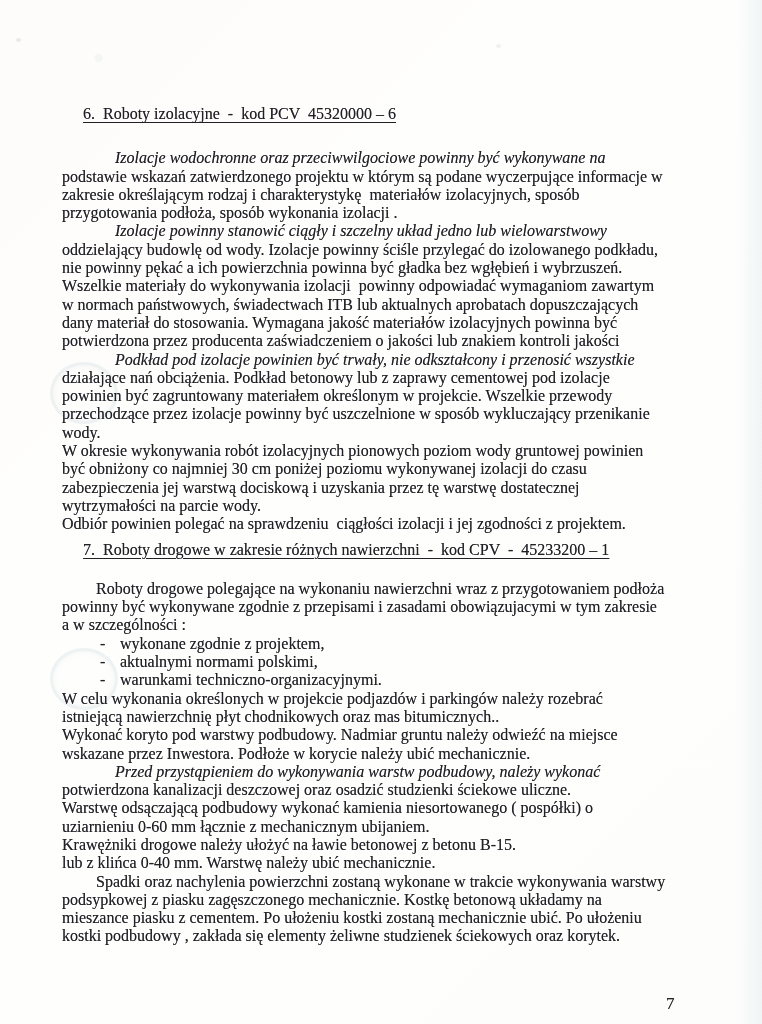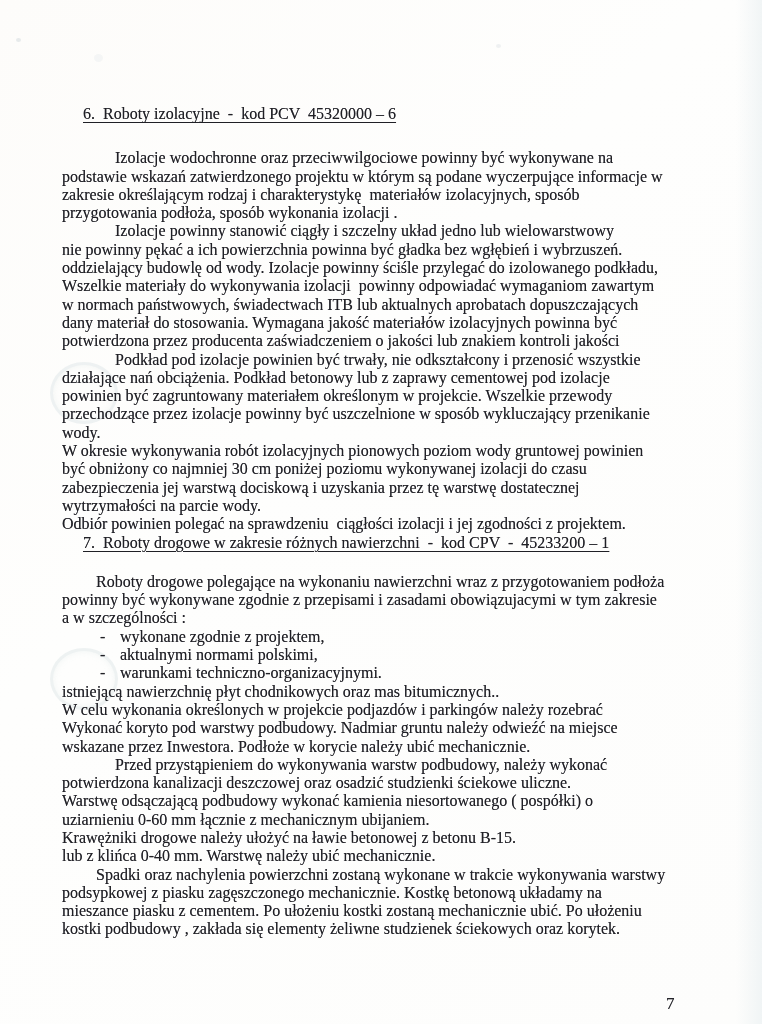--- a/index.html
+++ b/index.html
@@ -59,34 +59,34 @@
     line-height: 18.3px;
     color: #202026;
     text-shadow: 0 0 0.5px rgba(25,25,35,0.55);
   }
   .heading {
     padding-left: 21px;
     margin: 0 0 26px 0;
     white-space: pre;
   }
   .heading:not(:first-child) {
-    margin-top: 0;
+    margin-top: 7px;
     margin-bottom: 21px;
   }
   .heading-text {
     text-decoration: underline;
     text-underline-offset: 3px;
     text-decoration-thickness: 1.2px;
   }
   .para { margin: 0; }
   .line {
     white-space: pre;
     min-height: 18.3px;
   }
-  .indent-tab   { padding-left: 53px; }
+  .indent-tab   { padding-left: 53px; font-style: italic; }
   .indent-small { padding-left: 34px; }
   .bullet-line  { white-space: pre; }
   .bullet-dash  {
     display: inline-block;
     margin-left: 38px;
     width: 20px;
   }
   .page-number {
     position: absolute;
     left: 666px;
@@ -108,22 +108,22 @@
   <div class="content">
       <div class="heading"><span class="heading-text">6.  Roboty izolacyjne  -  kod PCV  45320000 – 6</span></div>
       <div class="para">
         <div class="line indent-tab">Izolacje wodochronne oraz przeciwwilgociowe powinny być wykonywane na</div>
         <div class="line">podstawie wskazań zatwierdzonego projektu w którym są podane wyczerpujące informacje w</div>
         <div class="line">zakresie określającym rodzaj i charakterystykę  materiałów izolacyjnych, sposób</div>
         <div class="line">przygotowania podłoża, sposób wykonania izolacji .</div>
       </div>
       <div class="para">
         <div class="line indent-tab">Izolacje powinny stanowić ciągły i szczelny układ jedno lub wielowarstwowy</div>
+        <div class="line">oddzielający budowlę od wody. Izolacje powinny ściśle przylegać do izolowanego podkładu,</div>
         <div class="line">nie powinny pękać a ich powierzchnia powinna być gładka bez wgłębień i wybrzuszeń.</div>
-        <div class="line">oddzielający budowlę od wody. Izolacje powinny ściśle przylegać do izolowanego podkładu,</div>
         <div class="line">Wszelkie materiały do wykonywania izolacji  powinny odpowiadać wymaganiom zawartym</div>
         <div class="line">w normach państwowych, świadectwach ITB lub aktualnych aprobatach dopuszczających</div>
         <div class="line">dany materiał do stosowania. Wymagana jakość materiałów izolacyjnych powinna być</div>
         <div class="line">potwierdzona przez producenta zaświadczeniem o jakości lub znakiem kontroli jakości</div>
       </div>
       <div class="para">
         <div class="line indent-tab">Podkład pod izolacje powinien być trwały, nie odkształcony i przenosić wszystkie</div>
         <div class="line">działające nań obciążenia. Podkład betonowy lub z zaprawy cementowej pod izolacje</div>
         <div class="line">powinien być zagruntowany materiałem określonym w projekcie. Wszelkie przewody</div>
         <div class="line">przechodzące przez izolacje powinny być uszczelnione w sposób wykluczający przenikanie</div>
@@ -143,22 +143,22 @@
         <div class="line indent-small">Roboty drogowe polegające na wykonaniu nawierzchni wraz z przygotowaniem podłoża</div>
         <div class="line">powinny być wykonywane zgodnie z przepisami i zasadami obowiązujacymi w tym zakresie</div>
         <div class="line">a w szczególności :</div>
       </div>
       <div class="bullet-list">
         <div class="bullet-line"><span class="bullet-dash">-</span><span class="bullet-text">wykonane zgodnie z projektem,</span></div>
         <div class="bullet-line"><span class="bullet-dash">-</span><span class="bullet-text">aktualnymi normami polskimi,</span></div>
         <div class="bullet-line"><span class="bullet-dash">-</span><span class="bullet-text">warunkami techniczno-organizacyjnymi.</span></div>
       </div>
       <div class="para">
+        <div class="line">W celu wykonania określonych w projekcie podjazdów i parkingów należy rozebrać</div>
         <div class="line">istniejącą nawierzchnię płyt chodnikowych oraz mas bitumicznych..</div>
-        <div class="line">W celu wykonania określonych w projekcie podjazdów i parkingów należy rozebrać</div>
       </div>
       <div class="para">
         <div class="line">Wykonać koryto pod warstwy podbudowy. Nadmiar gruntu należy odwieźć na miejsce</div>
         <div class="line">wskazane przez Inwestora. Podłoże w korycie należy ubić mechanicznie.</div>
       </div>
       <div class="para">
         <div class="line indent-tab">Przed przystąpieniem do wykonywania warstw podbudowy, należy wykonać</div>
         <div class="line">potwierdzona kanalizacji deszczowej oraz osadzić studzienki ściekowe uliczne.</div>
       </div>
       <div class="para">

